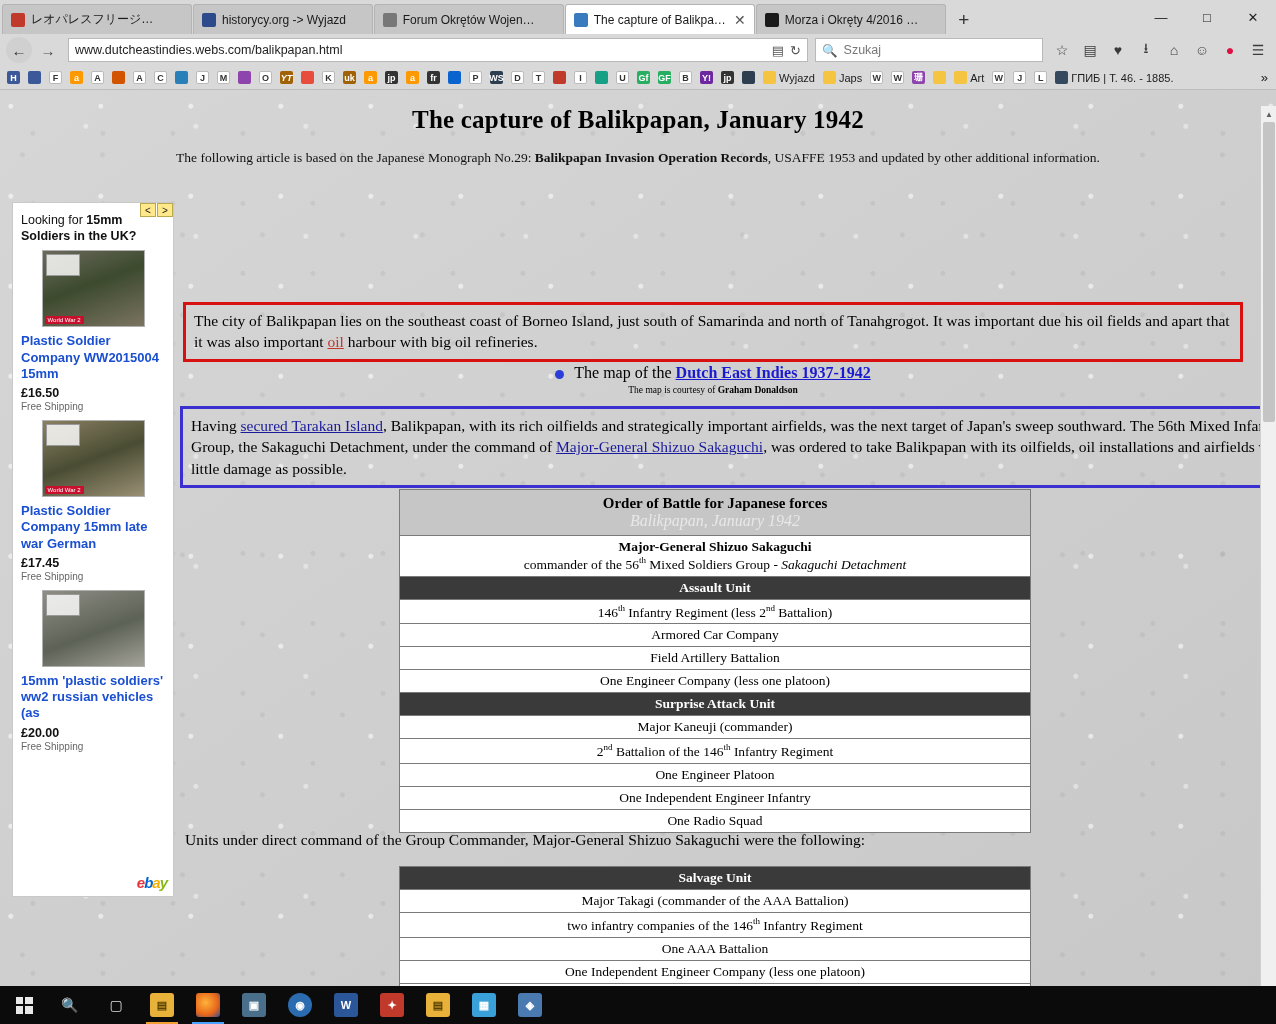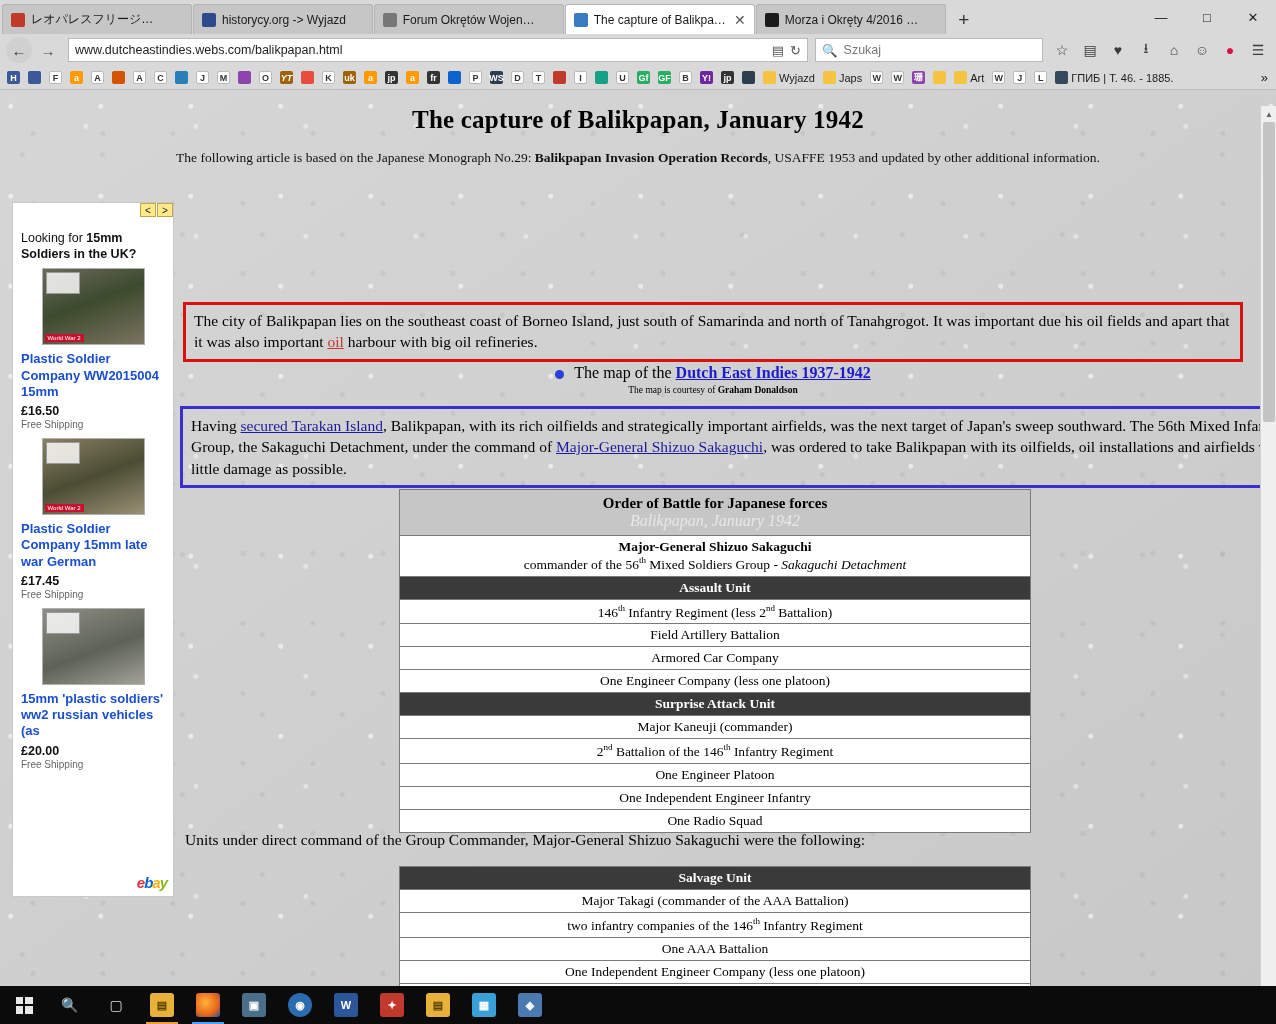--- a/index.html
+++ b/index.html
@@ -181,21 +181,21 @@
     background: #fff; border: 1px solid #c9c9c9; font-family: "Liberation Sans", sans-serif;
   }
   .adnav {
     position: absolute; right: 0; top: 0; display: flex; gap: 1px;
   }
   .adnav span {
     width: 16px; height: 14px; background: #ffe98a; border: 1px solid #b9a94a;
     font-size: 10px; color: #222; display: flex; align-items: center; justify-content: center;
   }
   .adhead {
-    padding: 28px 8px 6px 8px; font-size: 12.5px; line-height: 1.25; color: #111;
+    padding: 10px 8px 6px 8px; font-size: 12.5px; line-height: 1.25; color: #111;
   }
   .adhead b { font-weight: bold; }
   .aditem { padding: 0 8px 8px 8px; }
   .adimg {
     width: 103px; height: 77px; margin: 0 auto 6px auto; display: block;
     border: 1px solid #b0b0b0; position: relative; overflow: hidden;
   }
   .adimg.i1 { background: linear-gradient(160deg,#6c6a5c 0%, #3c4a2e 45%, #7b7460 100%); }
   .adimg.i2 { background: linear-gradient(160deg,#8a7f63 0%, #4a4d33 50%, #9a9075 100%); }
   .adimg.i3 { background: linear-gradient(160deg,#8f8e86 0%, #5d6256 55%, #a3a299 100%); }
@@ -497,24 +497,24 @@
             <span>commander of the 56</span><sup>th</sup><span> Mixed Soldiers Group - </span><i>Sakaguchi Detachment</i>
           </td>
         </tr>
         <tr class="sect">
           <td>Assault Unit</td>
         </tr>
         <tr>
               <td>146<sup>th</sup> Infantry Regiment (less 2<sup>nd</sup> Battalion)</td>
             </tr>
         <tr>
+              <td>Armored Car Company</td>
+            </tr>
+        <tr>
               <td>Field Artillery Battalion</td>
-            </tr>
-        <tr>
-              <td>Armored Car Company</td>
             </tr>
         <tr>
               <td>One Engineer Company (less one platoon)</td>
             </tr>
         <tr class="sect">
           <td>Surprise Attack Unit</td>
         </tr>
         <tr>
               <td>Major Kaneuji (commander)</td>
             </tr>

